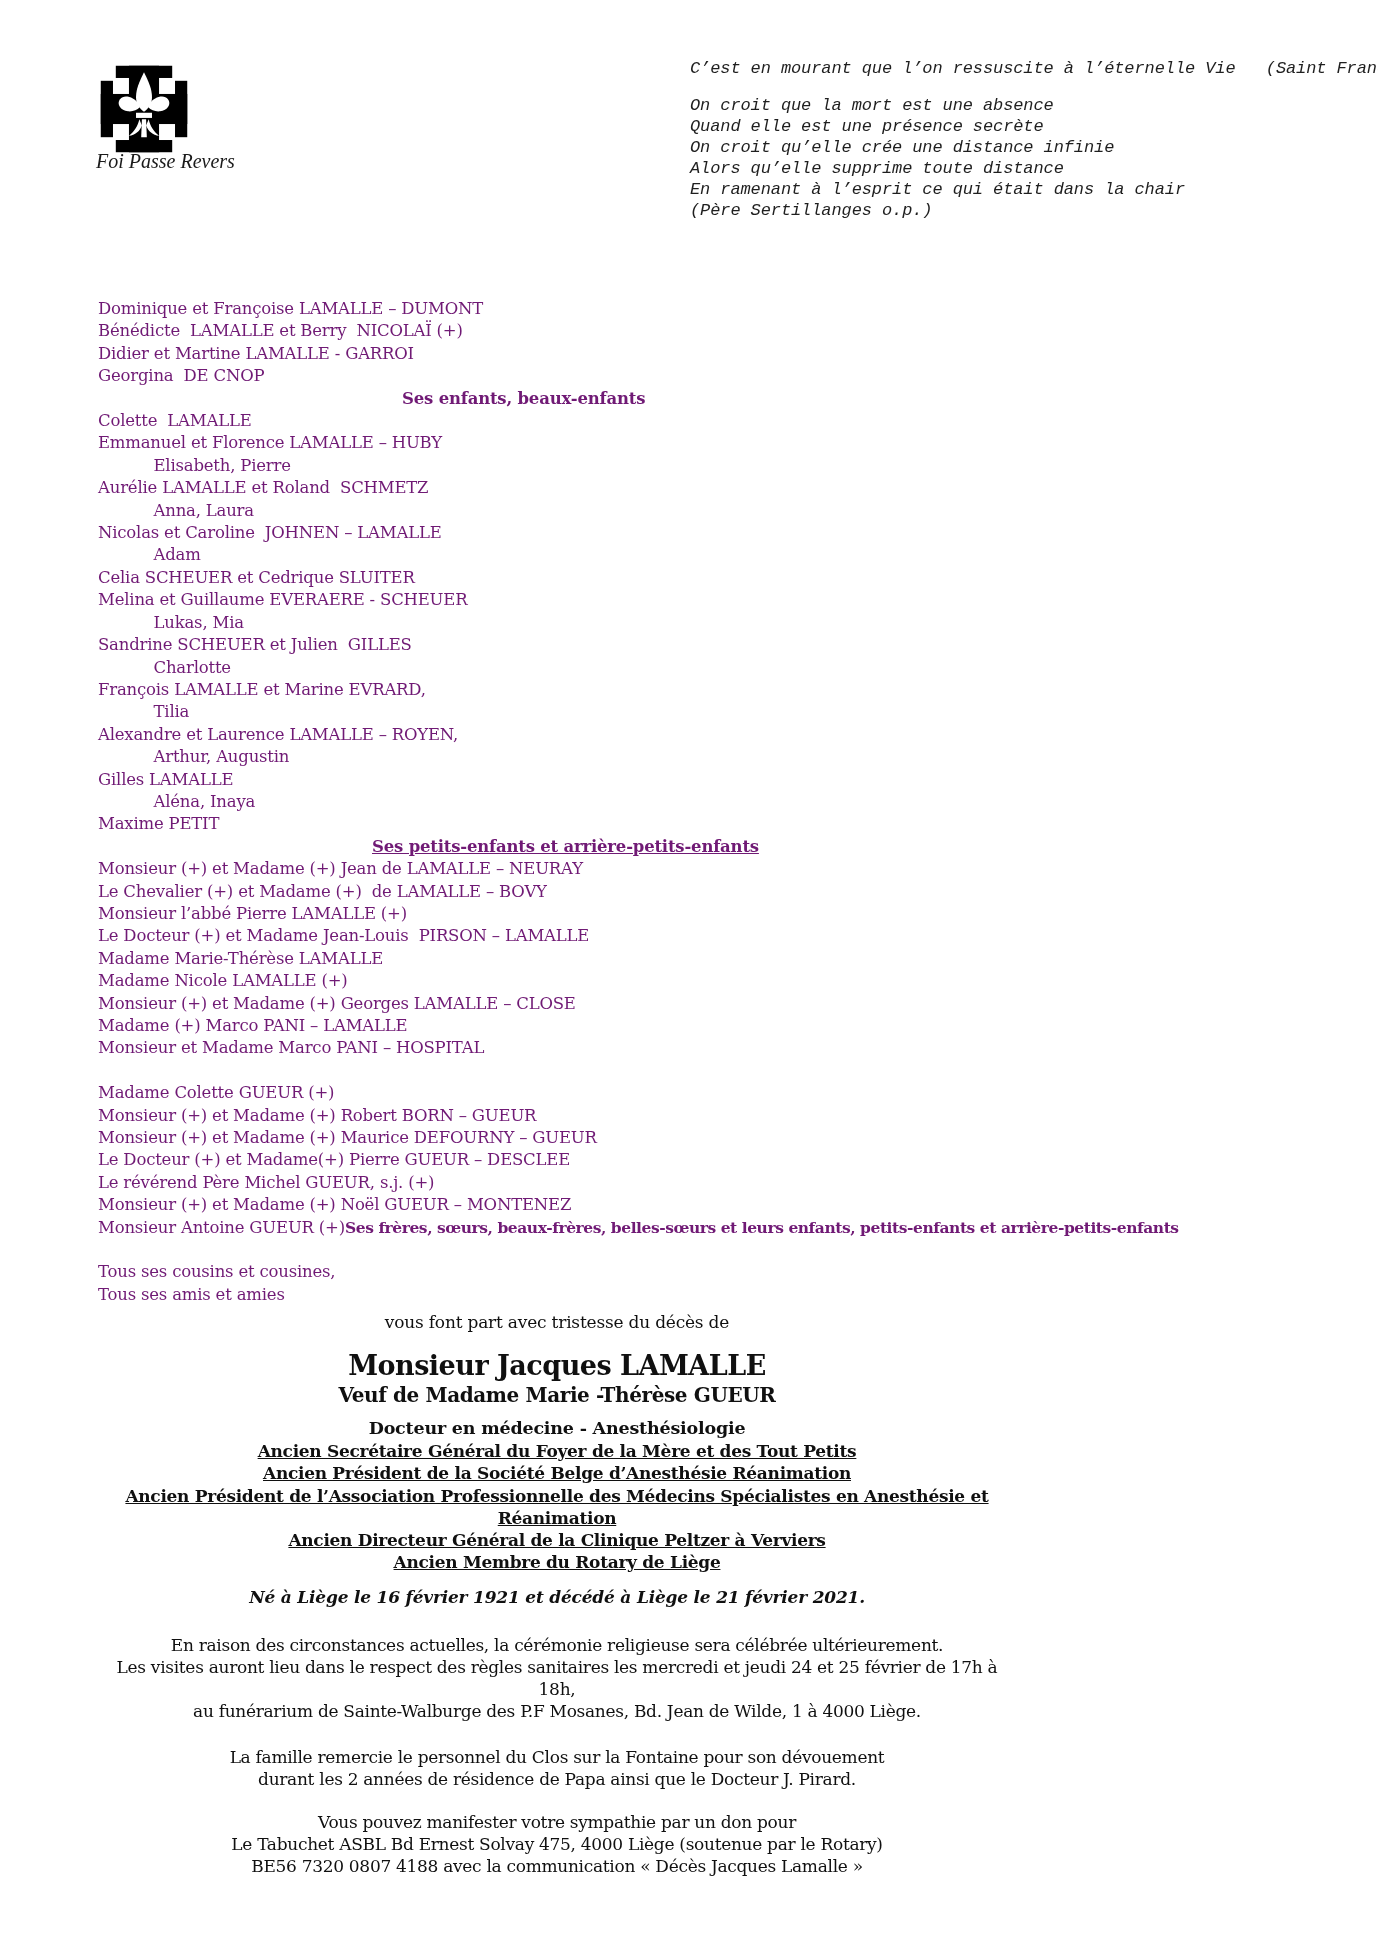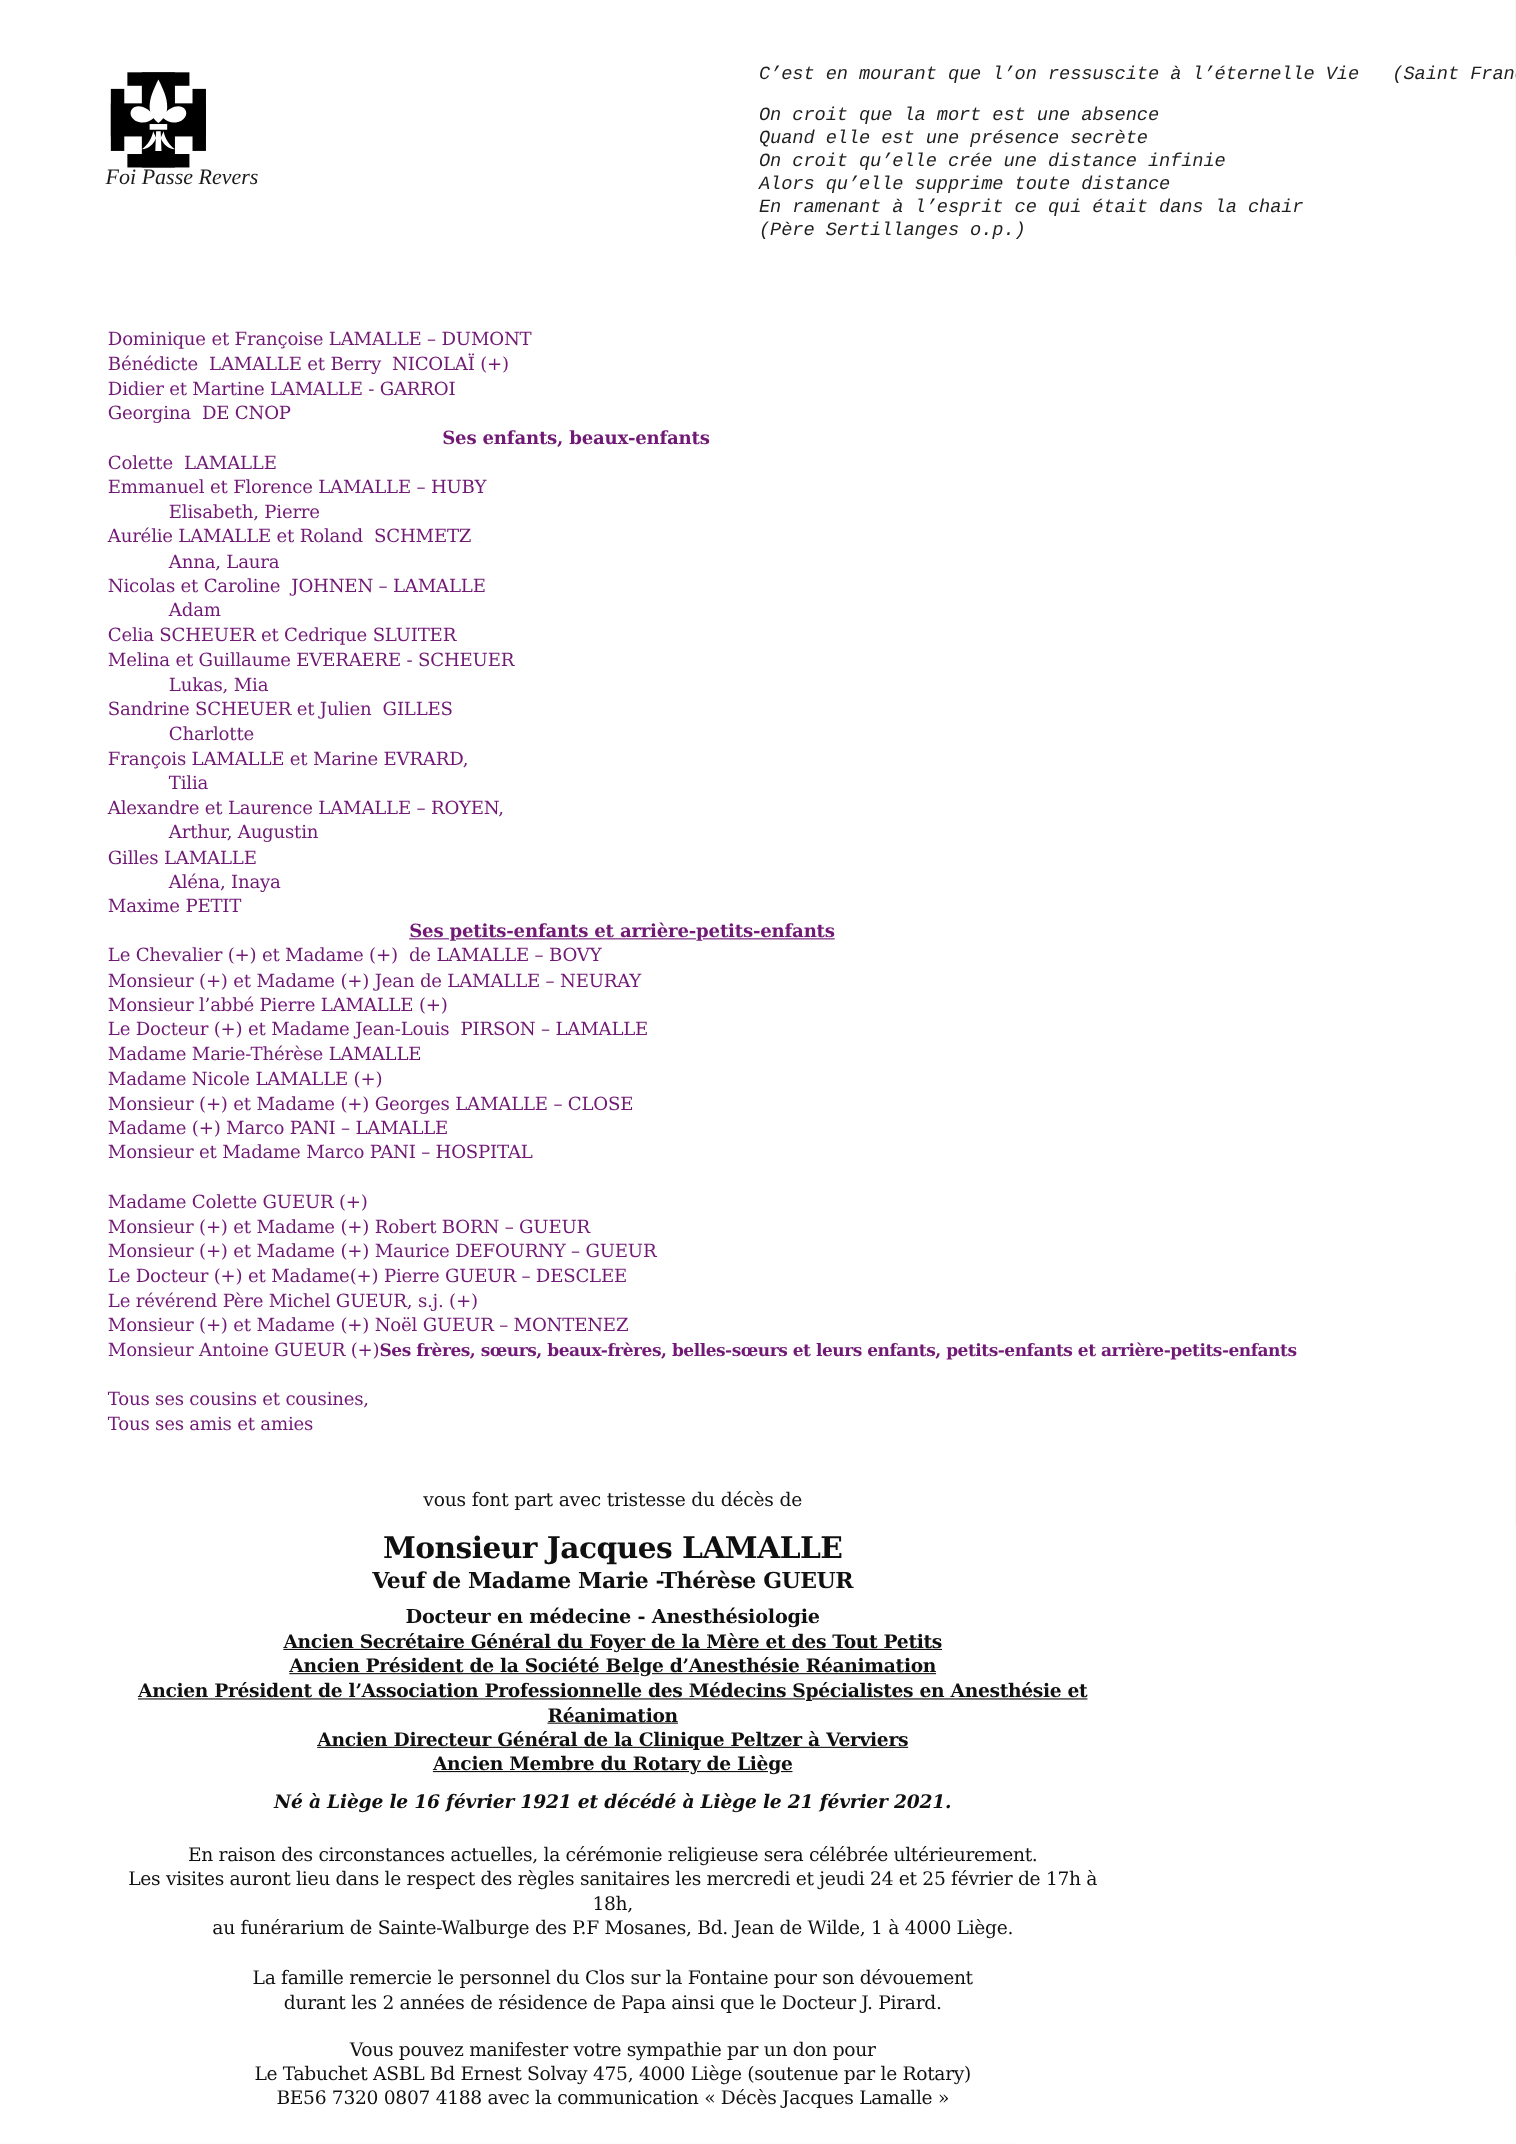--- a/index.html
+++ b/index.html
@@ -46,21 +46,21 @@
   .inline-heading{
     position:absolute;left:247px;top:0;
     font-weight:bold;font-size:15.5px;letter-spacing:-0.45px;
     white-space:nowrap;
     text-align:right;
   }
 
   
   .announce{
     position:absolute;left:98px;top:1310px;width:918px;
-    text-align:center;color:#101010;letter-spacing:-0.2px;margin-top:42px;
+    text-align:center;color:#101010;letter-spacing:-0.2px;
   }
   .intro{font-size:17px;line-height:24px;margin-bottom:16px;}
   .deceased{font-size:27px;font-weight:bold;line-height:32px;letter-spacing:-0.5px;}
   .widower{font-size:20px;font-weight:bold;line-height:26px;margin-bottom:8px;letter-spacing:-0.4px;}
   .profession{font-size:17.5px;font-weight:bold;line-height:24px;}
   .title-line{font-size:17px;font-weight:bold;line-height:22.3px;letter-spacing:-0.3px;text-decoration:underline;}
   .life-dates{
     font-size:17px;font-weight:bold;font-style:italic;
     line-height:22px;margin-top:12px;letter-spacing:-0.2px;
   }
@@ -128,22 +128,22 @@
       <div class="fam-row name">Sandrine SCHEUER et Julien  GILLES</div>
       <div class="fam-row indent">           Charlotte</div>
       <div class="fam-row name">François LAMALLE et Marine EVRARD,</div>
       <div class="fam-row indent">           Tilia</div>
       <div class="fam-row name">Alexandre et Laurence LAMALLE – ROYEN,</div>
       <div class="fam-row indent">           Arthur, Augustin</div>
       <div class="fam-row name">Gilles LAMALLE</div>
       <div class="fam-row indent">           Aléna, Inaya</div>
       <div class="fam-row name">Maxime PETIT</div>
       <div class="fam-row h2">Ses petits-enfants et arrière-petits-enfants</div>
+      <div class="fam-row name">Monsieur (+) et Madame (+) Jean de LAMALLE – NEURAY</div>
       <div class="fam-row name">Le Chevalier (+) et Madame (+)  de LAMALLE – BOVY</div>
-      <div class="fam-row name">Monsieur (+) et Madame (+) Jean de LAMALLE – NEURAY</div>
       <div class="fam-row name">Monsieur l’abbé Pierre LAMALLE (+)</div>
       <div class="fam-row name">Le Docteur (+) et Madame Jean-Louis  PIRSON – LAMALLE</div>
       <div class="fam-row name">Madame Marie-Thérèse LAMALLE</div>
       <div class="fam-row name">Madame Nicole LAMALLE (+)</div>
       <div class="fam-row name">Monsieur (+) et Madame (+) Georges LAMALLE – CLOSE</div>
       <div class="fam-row name">Madame (+) Marco PANI – LAMALLE</div>
       <div class="fam-row name">Monsieur et Madame Marco PANI – HOSPITAL</div>
       <div class="fam-row blank">&nbsp;</div>
       <div class="fam-row name">Madame Colette GUEUR (+)</div>
       <div class="fam-row name">Monsieur (+) et Madame (+) Robert BORN – GUEUR</div>

